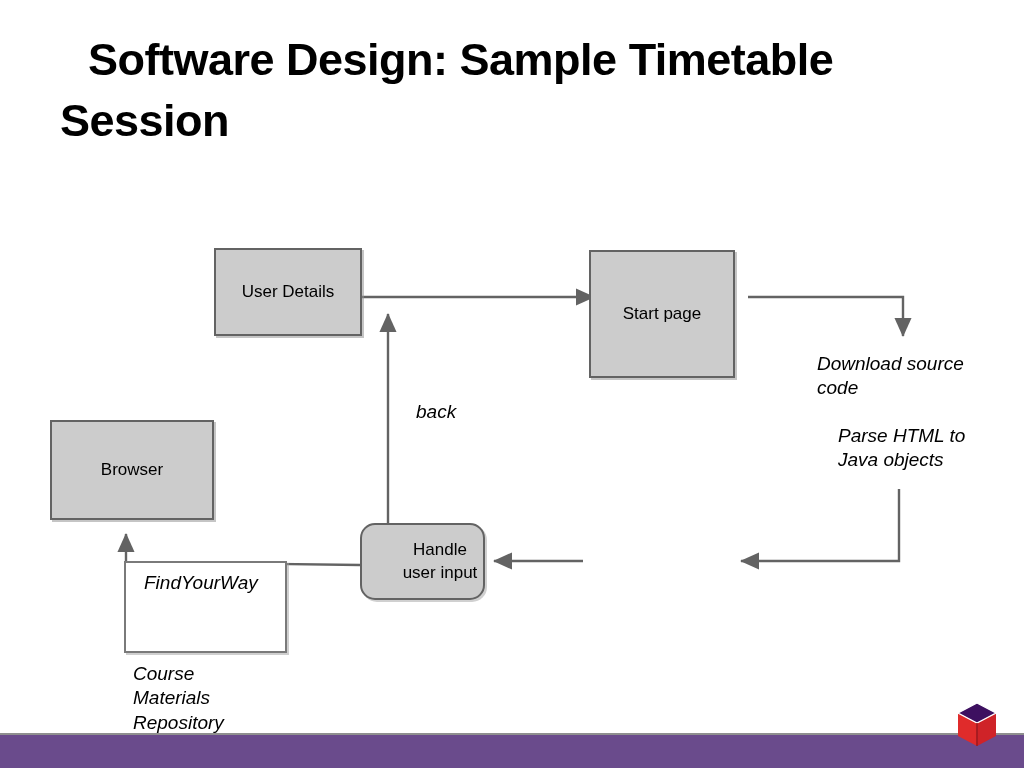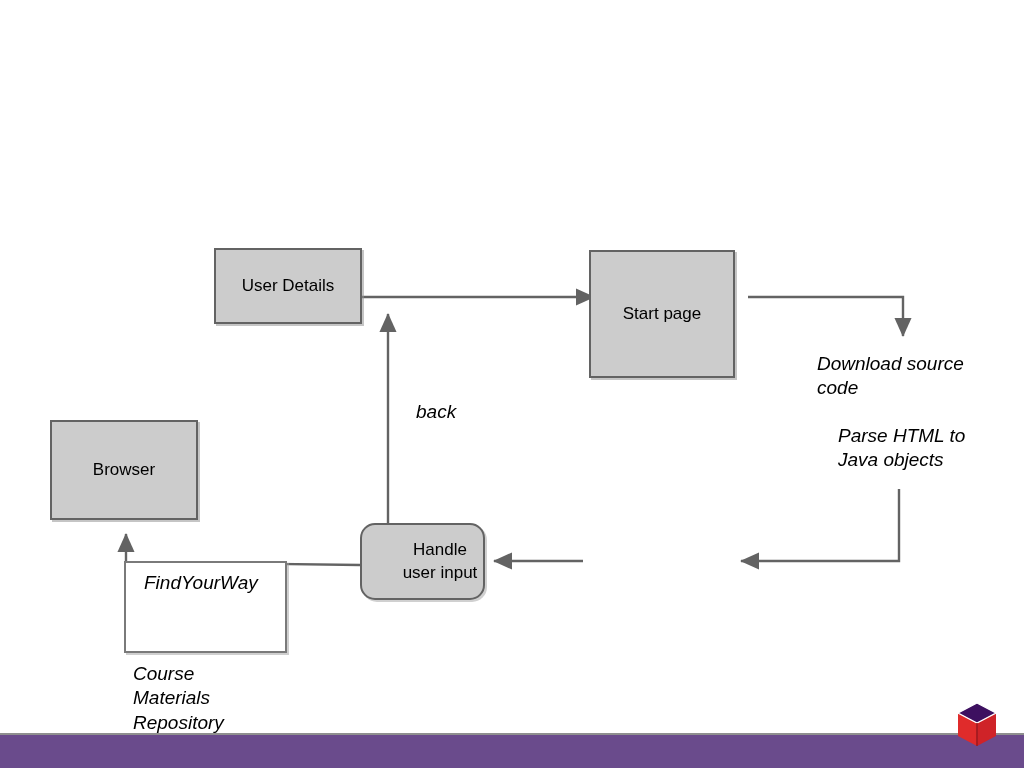--- a/index.html
+++ b/index.html
@@ -76,23 +76,23 @@
     border: 2px solid #7a7a7a;
     box-shadow: 2px 2px 0 rgba(160,160,160,0.5);
     align-items: flex-start;
     justify-content: flex-start;
     font-style: italic;
     font-size: 19px;
     padding: 7px 16px 0 18px;
     text-align: left;
   }
 
-  #node-user-details  { left: 214px; top: 248px; width: 148px; height: 76px; }
+  #node-user-details  { left: 214px; top: 248px; width: 148px; height: 88px; }
   #node-start-page    { left: 589px; top: 250px; width: 146px; height: 128px; }
-  #node-browser       { left: 50px;  top: 420px; width: 148px; height: 100px; }
+  #node-browser       { left: 50px;  top: 420px; width: 164px; height: 100px; }
   #node-handle-input  { left: 360px; top: 523px; width: 125px; height: 77px; padding-left: 35px; }
   #node-timetable     { left: 583px; top: 510px; width: 149px; height: 98px; }
   #node-findyourway   { left: 124px; top: 561px; width: 163px; height: 92px; }
 
   
   .annotation {
     position: absolute;
     font-style: italic;
     font-size: 19px;
     color: #000000;
@@ -123,20 +123,22 @@
     top: 701px;
     width: 44px;
     height: 48px;
   }
 </style>
 </head>
 <body>
 
 <div id="slide">
 
+  <div id="slide-title">Software Design: Sample Timetable
+Session</div>
 
   <div id="diagram">
 
     <svg id="connector-svg" viewBox="0 0 1024 768" xmlns="http://www.w3.org/2000/svg">
       <defs>
         <marker id="arrowhead" markerWidth="9" markerHeight="9" refX="7.6" refY="4" orient="auto" markerUnits="strokeWidth">
           <path d="M0,0.4 L8,4 L0,7.6 z" fill="#636363"></path>
         </marker>
       </defs>
 

